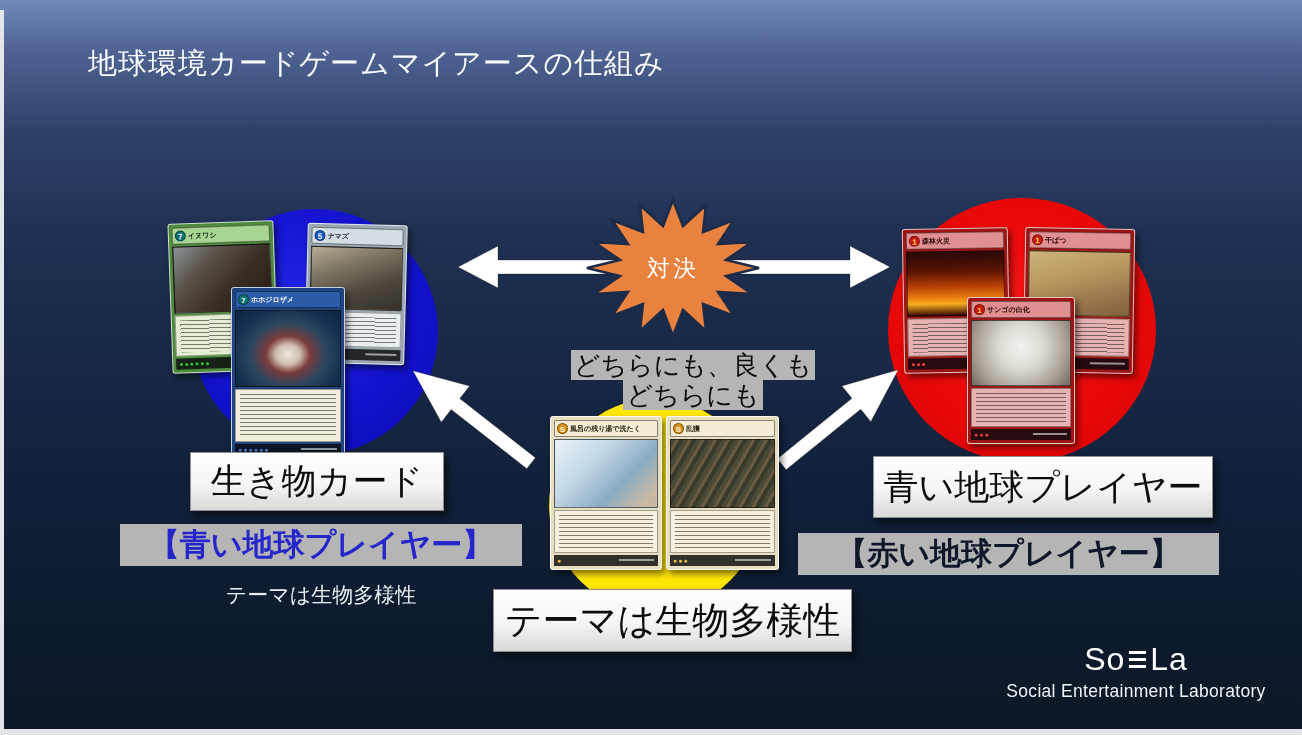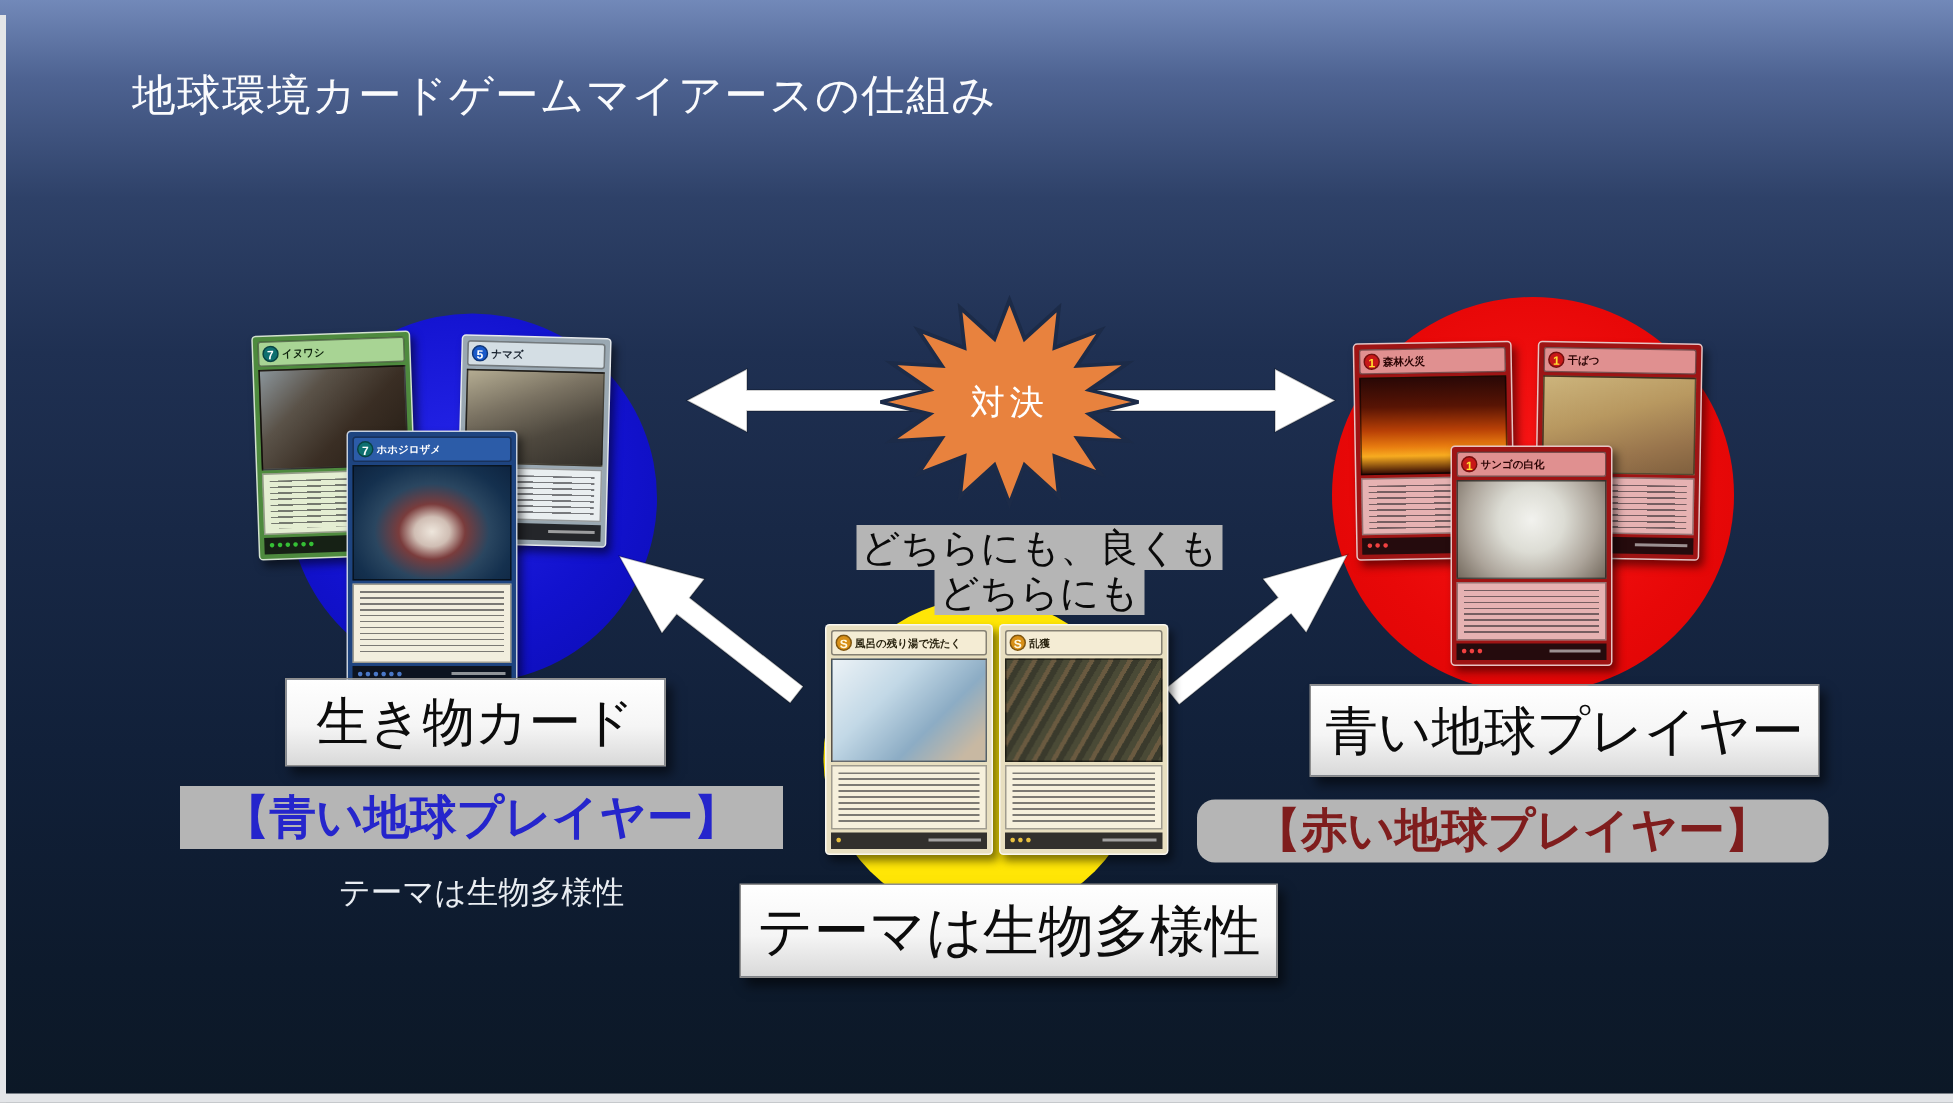--- a/index.html
+++ b/index.html
@@ -95,21 +95,21 @@
   .white-box{position:absolute;z-index:15;background:linear-gradient(180deg,#FFFFFF 0%,#F5F5F5 55%,#D9D9D9 100%);
     border:1px solid #8E8E8E;box-shadow:4px 5px 7px rgba(0,0,0,0.55);color:#0C0C0C;
     display:flex;align-items:center;justify-content:center;white-space:nowrap;}
   #label-creature{left:190px;top:452px;width:252px;height:57px;font-size:35px;}
   #label-warming{left:873px;top:456px;width:338px;height:60px;font-size:35px;}
   #label-human{left:493px;top:589px;width:357px;height:61px;font-size:37px;}
 
   .player-bar{position:absolute;z-index:15;background:#B5B5B5;display:flex;align-items:center;justify-content:center;
     font-size:31px;white-space:nowrap;font-weight:bold;}
   #player-blue{left:120px;top:524px;width:402px;height:42px;color:#2525CC;}
-  #player-red{left:798px;top:533px;width:421px;height:42px;color:#7f1d1d;border-radius:12px;}
+  #player-red{left:798px;top:533px;width:421px;height:42px;color:#0f172a;}
 
   .theme{position:absolute;z-index:15;color:#E9EDF2;font-size:21px;text-align:center;white-space:nowrap;}
   #theme-bio{left:195px;top:581px;width:252px;}
   #theme-warm{left:935px;top:590px;width:255px;}
 
   #note{position:absolute;left:548px;top:350px;width:290px;text-align:center;z-index:14;
     font-size:26px;color:#0A0A0A;line-height:30px;}
   #note .hl{background:#B5B5B5;display:inline-block;padding:0 3px;}
 
   
@@ -238,16 +238,28 @@
   <div class="white-box" id="label-creature">生き物カード</div>
   <div class="white-box" id="label-warming">青い地球プレイヤー</div>
   <div class="white-box" id="label-human">テーマは生物多様性</div>
 
   <div class="player-bar" id="player-blue">【青い地球プレイヤー】</div>
   <div class="player-bar" id="player-red">【赤い地球プレイヤー】</div>
 
   <div class="theme" id="theme-bio">テーマは生物多様性</div>
 
 
+  <div id="soela">
+    <div class="soela-row">
+      <span>So</span>
+      <span class="soela-bars">
+          <i></i>
+          <i></i>
+          <i></i>
+        </span>
+      <span>La</span>
+    </div>
+    <div class="soela-tagline">Social Entertainment Laboratory</div>
+  </div>
 
   <div class="edge-left"></div>
   <div class="edge-bottom"></div>
 </div>
 
 </body></html>

